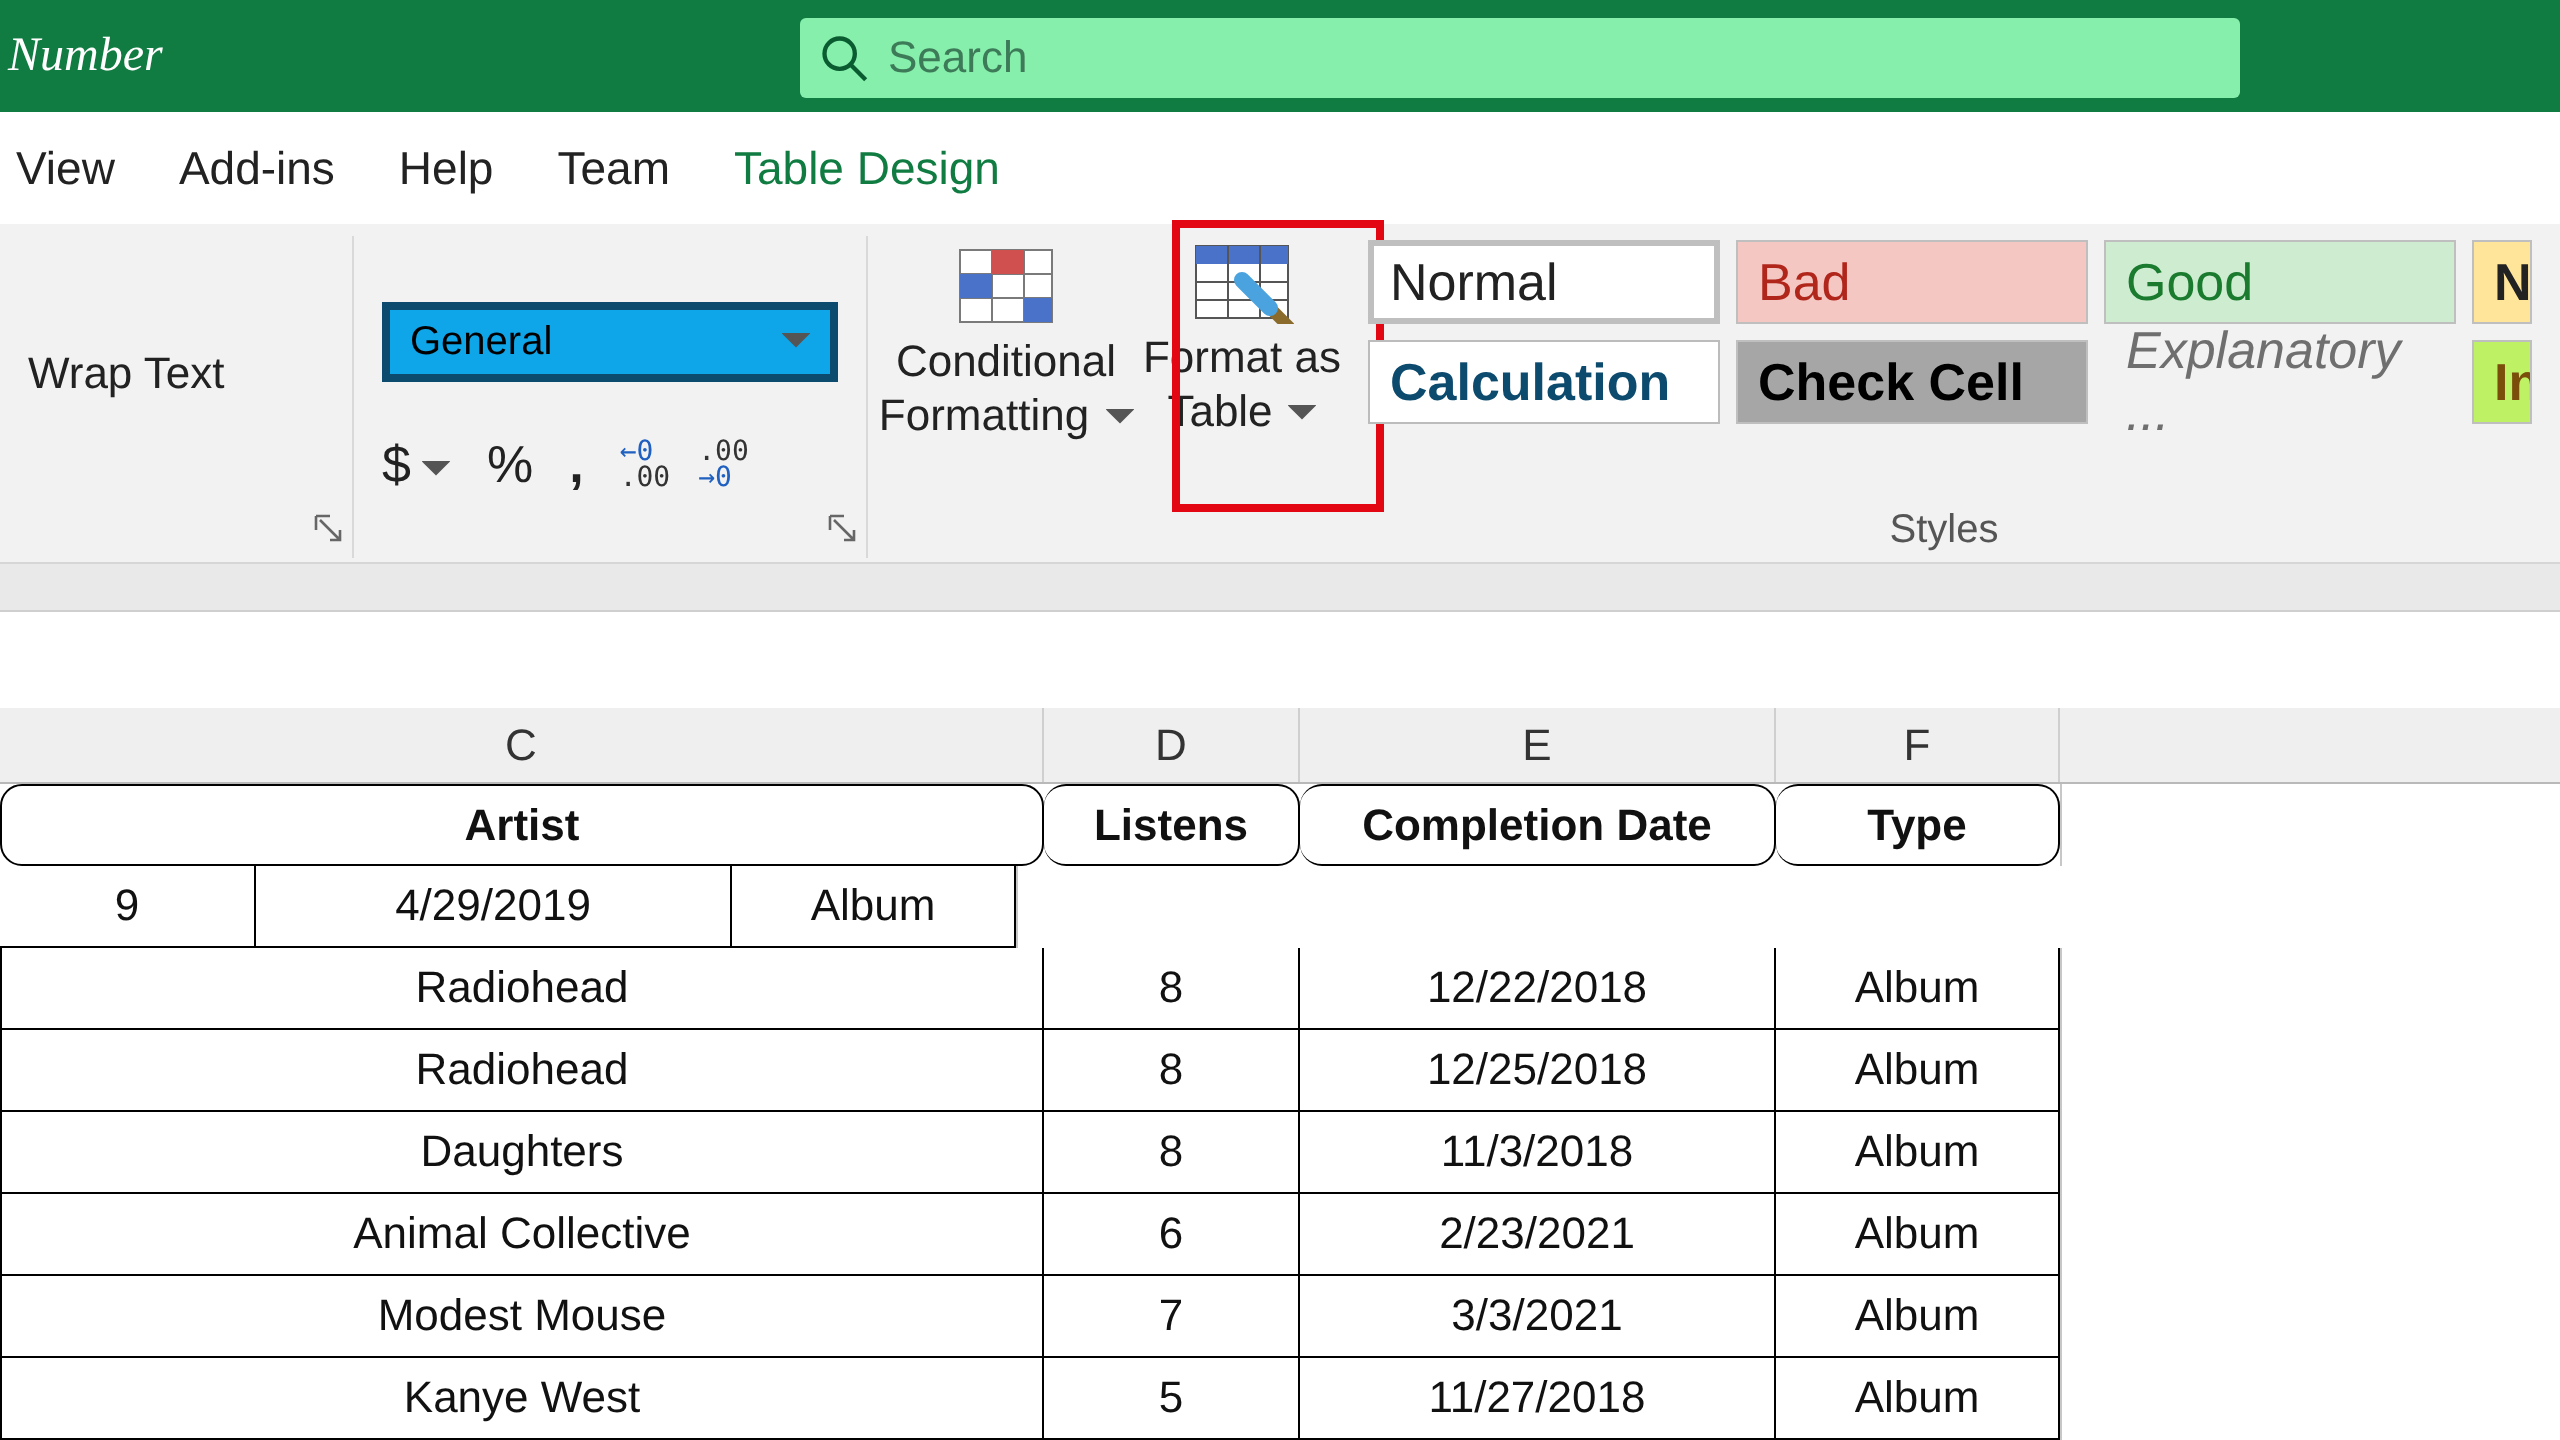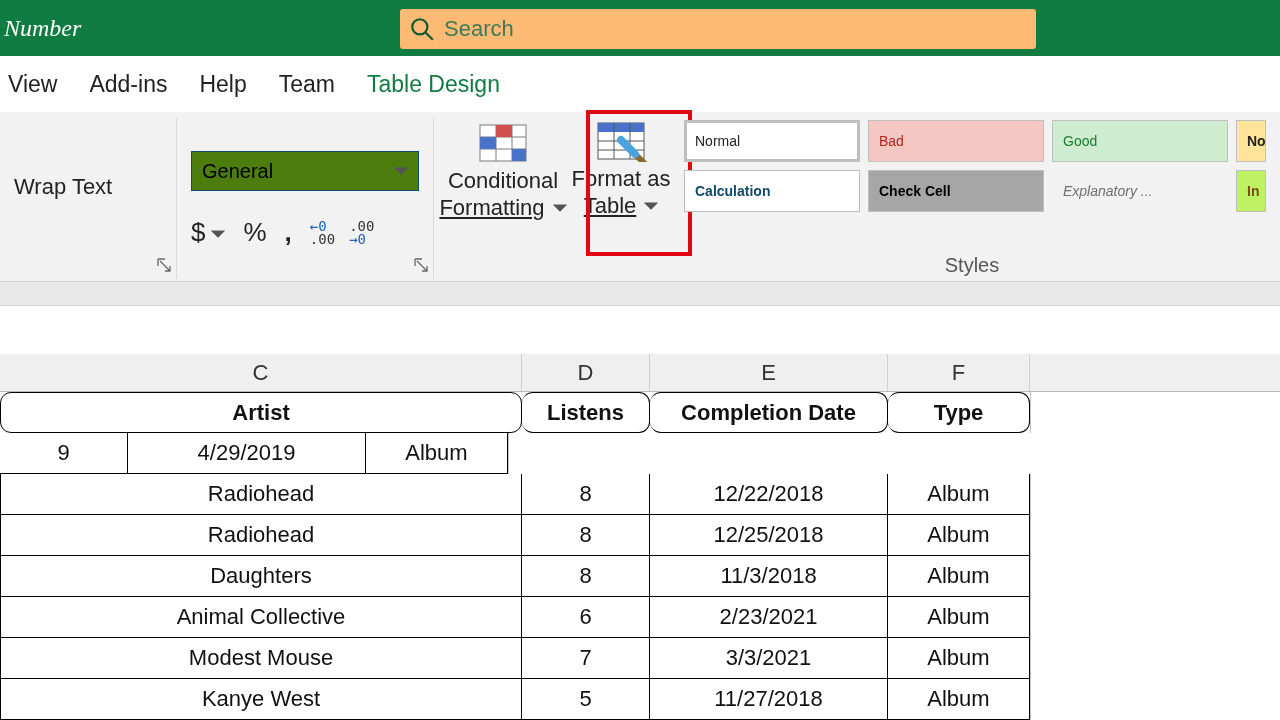--- a/index.html
+++ b/index.html
@@ -1,21 +1,21 @@
 <!DOCTYPE html>
 <html><head>
 <meta charset="utf-8">
 <style>
   * { box-sizing: border-box; margin: 0; padding: 0; }
   html, body { width: 1280px; height: 720px; font-family: "Segoe UI", Arial, sans-serif; background: #fff; overflow: hidden; }
 
   
   .titlebar { background: #107C41; height: 56px; display: flex; align-items: center; padding: 0 0 0 0; position: relative; }
   .titlebar .appname { color: #fff; font-size: 24px; font-style: italic; font-family: "Times New Roman", serif; padding-left: 4px; }
-  .searchwrap { position: absolute; left: 400px; top: 9px; width: 636px; height: 40px; background: #fdba74; border-radius: 3px; display: flex; align-items: center; }
+  .searchwrap { position: absolute; left: 400px; top: 9px; width: 720px; height: 40px; background: #86efac; border-radius: 3px; display: flex; align-items: center; }
   .searchwrap .mag { width: 44px; display:flex; align-items:center; justify-content:center;}
   .searchwrap .mag svg { width: 26px; height: 26px; stroke:#0a5c30; fill:none; stroke-width:2;}
   .searchwrap .ph { color:#3d7a58; font-size:22px; }
 
   
   .tabs { height: 56px; display:flex; align-items:center; gap: 32px; padding-left: 8px; background:#fff;text-align:center;}
   .tab { font-size: 23px; color:#222; }
   .tab.active { color:#107C41; }
 
   
@@ -23,33 +23,33 @@
   .rgroup { border-right:1px solid #d9d9d9; padding: 2px 14px 0 14px; display:flex; flex-direction:column; justify-content:space-between; height:100%; position:relative;}
   .rgroup .body { flex:1; display:flex; flex-direction:column; justify-content:center; gap:10px;}
   .rgroup .caption { text-align:center; color:#555; font-size:20px; padding-bottom:2px; }
   .dlglaunch { position:absolute; bottom:2px; right:4px; }
   .dlglaunch svg{ width:16px; height:16px; stroke:#666; fill:none; stroke-width:1.3;}
 
   .wrap-text, .merge-center{ font-size:22px; color:#222; display:flex; align-items:center; gap:6px;}
   .dd-arrow svg{ width:14px; height:14px; stroke:#555; fill:#555;}
   .merge-center { margin-top:24px;}
 
-  .numfmt-select { width:228px; height:40px; border:1px solid #0c4a6e; background:#4d7c0f; font-size:20px; padding:0 10px; display:flex; align-items:center; justify-content:space-between;}
+  .numfmt-select { width:228px; height:40px; border:4px solid #0c4a6e; background:#0ea5e9; font-size:20px; padding:0 10px; display:flex; align-items:center; justify-content:space-between;}
   .numrow { display:flex; align-items:center; gap:18px; margin-top:16px;}
   .numrow .sym { font-size:26px; color:#222; display:flex; align-items:center; gap:6px;}
 
   .big-btn { display:flex; flex-direction:column; align-items:center; width:110px; gap:4px; padding-top:2px;}
   .big-btn .lbl { font-size:22px; color:#222; text-align:center; line-height:1.15; display:flex; align-items:center; gap:2px; justify-content:center; flex-direction:column;}
-  .big-btn .lbl .line2 { display:flex; align-items:center; gap:8px;text-decoration:underline;}
+  .big-btn .lbl .line2 { display:flex; align-items:center; gap:8px;}
   .big-btn svg.icon { width:52px; height:42px;}
 
   .highlight-box { border:4px solid #e30613; position:absolute; left:586px; top:-2px; width:106px; height:146px; pointer-events:none; }
 
   .style-gallery { display:grid; grid-template-columns: 176px 176px 176px 30px; grid-template-rows:42px 42px; gap:8px 8px; margin-left:6px;}
-  .style-cell { border:1px solid #bfbfbf; display:flex; align-items:center; padding:0 10px; font-size:14px;}
+  .style-cell { border:1px solid #bfbfbf; display:flex; align-items:center; padding:0 10px; font-size:26px;}
   .s-normal { background:#fff; color:#222; box-shadow: inset 0 0 0 2px #bfbfbf;}
   .s-bad { background:#f4c7c3; color:#b0261b;}
   .s-good { background:#cdecd0; color:#1a7a2e;}
   .s-calc { background:#fff; color:#0c4a6e; font-weight:700; border:1px solid #bcbcbc;}
   .s-check { background:#a6a6a6; color:#000000; font-weight:700;}
   .s-expl { background:transparent; border:1px solid transparent; color:#6f6f6f; font-style:italic;}
   .s-note-frag { background:#ffe59a; color:#222; font-weight:700; border:1px solid #bfbfbf;}
   .s-in-frag  { background:#bef264; color:#7a4d0a; font-weight:700; border:1px solid #bfbfbf;}
   
   .style-gallery .frag { overflow:hidden;}

